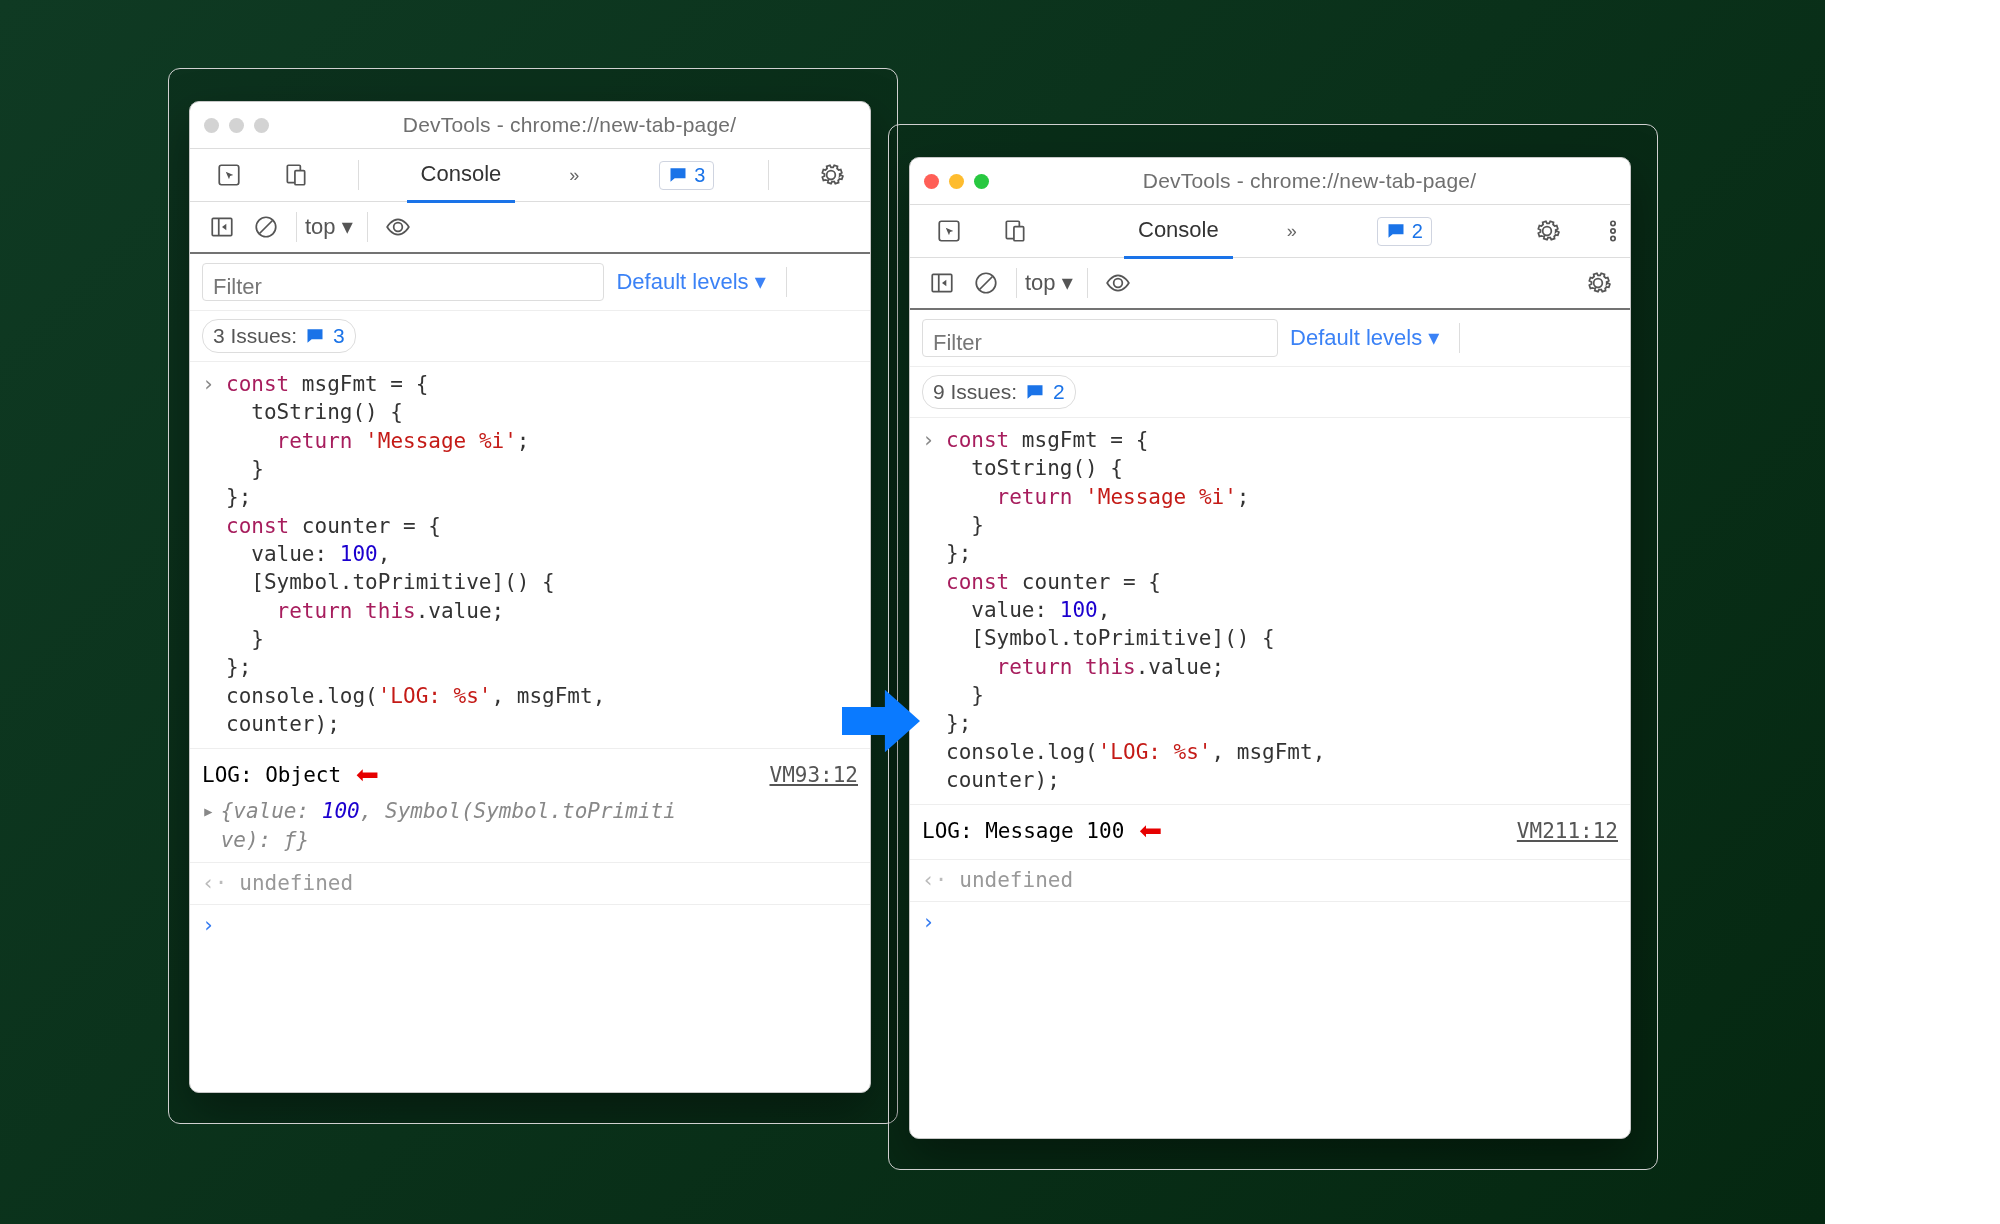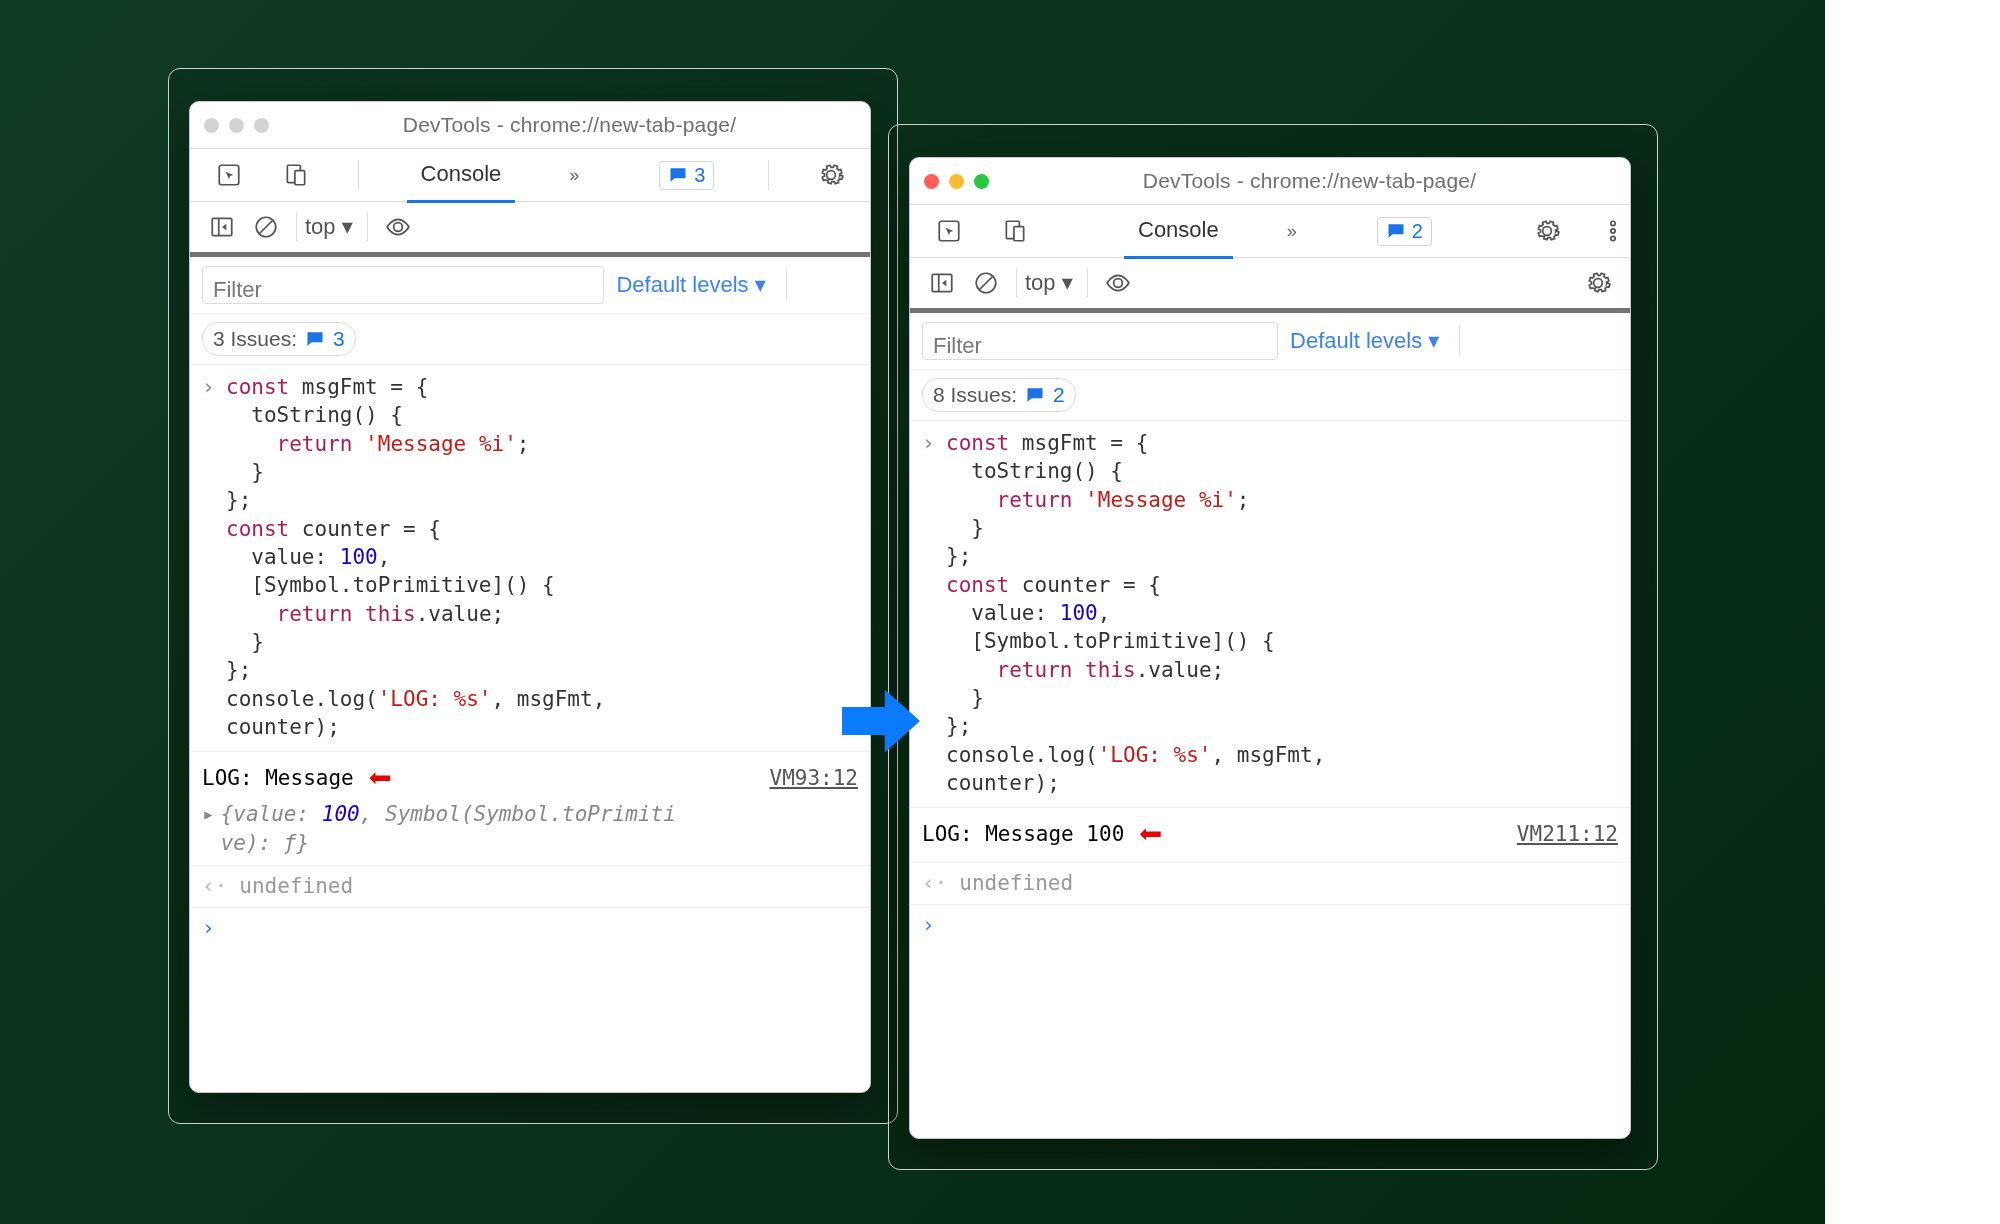--- a/index.html
+++ b/index.html
@@ -15,21 +15,21 @@
   .titletxt{flex:1;text-align:center;font-weight:500;color:#6f6f6f;letter-spacing:.2px;}
   .toolbar1{height:52px;display:flex;align-items:center;border-bottom:1px solid #ddd;padding:0 26px;font-size:22px;color:#555;gap:40px;}
   .ico-btn{width:44px;height:44px;display:flex;align-items:center;justify-content:center;color:#555;}
   .ico-btn svg{width:26px;height:26px;stroke:#555;fill:none;stroke-width:1.6;}
   .vsep{width:1px;height:30px;background:#ddd;margin:0 8px;}
   .tab-act{padding:0 14px;color:#333;font-weight:400;border-bottom:3px solid #1a73e8;height:100%;display:flex;align-items:center;}
   .chev{font-size:18px;color:#666;margin-left:14px;}
   .spacer{flex:1;}
   .chip{display:flex;align-items:center;gap:6px;border:1px solid #cfd4e0;border-radius:4px;padding:2px 8px;color:#1a73e8;font-size:20px;margin-right:6px;}
   .chip svg{width:20px;height:20px;fill:#1a73e8;}
-  .toolbar2{height:50px;display:flex;align-items:center;border-bottom:5px solid #737373;padding:0 10px;font-size:22px;color:#555;}
+  .toolbar2{height:50px;display:flex;align-items:center;border-bottom:2px solid #737373;padding:0 10px;font-size:22px;color:#555;}
   .sel{color:#555;}
   .filterrow{height:56px;display:flex;align-items:center;padding:0 12px;border-bottom:1px solid #eee;gap:12px;}
   .filterin{height:36px;border:1px solid #ddd;border-radius:4px;padding:0 10px;font-size:22px;color:#777;display:flex;align-items:flex-end;background:#fff;}
   .filterin.long{flex:0 0 58%;}
   .filterin.mid{flex:0 0 48%;}
   .droptxt{color:#3b82f6;font-size:22px;}
   .issues{height:50px;display:flex;align-items:center;padding:0 12px;border-bottom:1px solid #eee;}
   .issuebox{border:1px solid #ddd;border-radius:16px;padding:4px 10px;display:flex;align-items:center;gap:8px;color:#555;font-size:21px;}
   .mono{font-family:Menlo,Consolas,monospace;font-size:21px;line-height:1.35;}
   .codeblk{border-bottom:1px solid #eee;padding:8px 12px 10px 12px;display:flex;color:#333;}
@@ -154,21 +154,21 @@
   [Symbol.toPrimitive]() {
     <span class="kw">return</span> <span class="kw">this</span>.value;
   }
 };
 console.log(<span class="str">'LOG: %s'</span>, msgFmt,
 counter);</div>
     </div>
 
     <div class="logrow mono">
       <div class="logtop">
-        <span>LOG: Message</span>
+        <span>LOG: Object</span>
         <span class="arrow-red" style="margin-left:14px;">⬅</span>
         <span class="link">VM93:12</span>
       </div>
       <div style="display:flex;margin-top:2px;">
         <span style="color:#888;margin-right:6px;">▸</span>
         <span class="preview">{value: <span class="num">100</span>, Symbol(Symbol.toPrimiti<br>ve): ƒ}</span>
       </div>
     </div>
 
     <div class="undef mono">
@@ -264,21 +264,21 @@
     <div class="filterrow">
       <div class="filterin mid">
             <span>Filter</span>
           </div>
       <span class="droptxt"><span>Default levels</span> ▾</span>
       <div class="vsep"></div>
     </div>
 
     <div class="issues">
       <div class="issuebox">
-        <span>8 Issues:</span>
+        <span>9 Issues:</span>
         <svg viewBox="0 0 24 24" width="20" height="20" fill="#1a73e8">
               <path d="M3 4h18v12H8l-5 4z"></path>
             </svg>
         <span style="color:#1a73e8">2</span>
       </div>
     </div>
 
     <div class="codeblk mono">
       <div class="gutter">›</div>
       <div class="pre"><span class="kw">const</span> msgFmt = {

